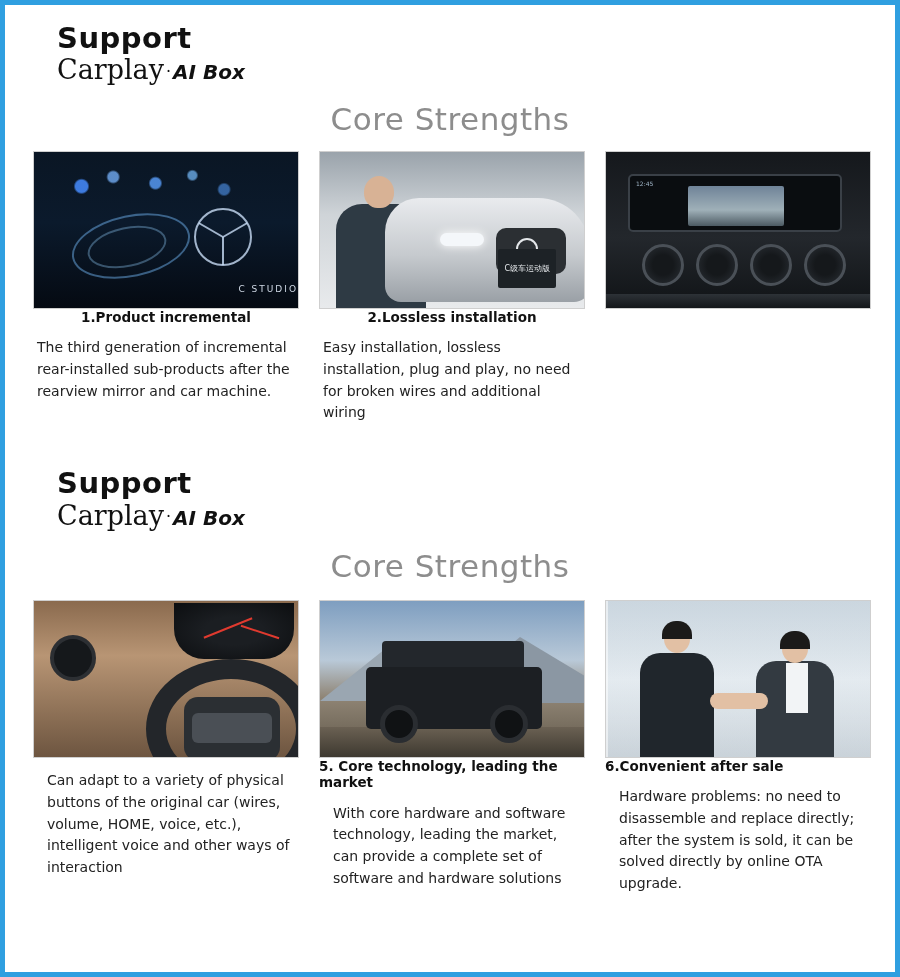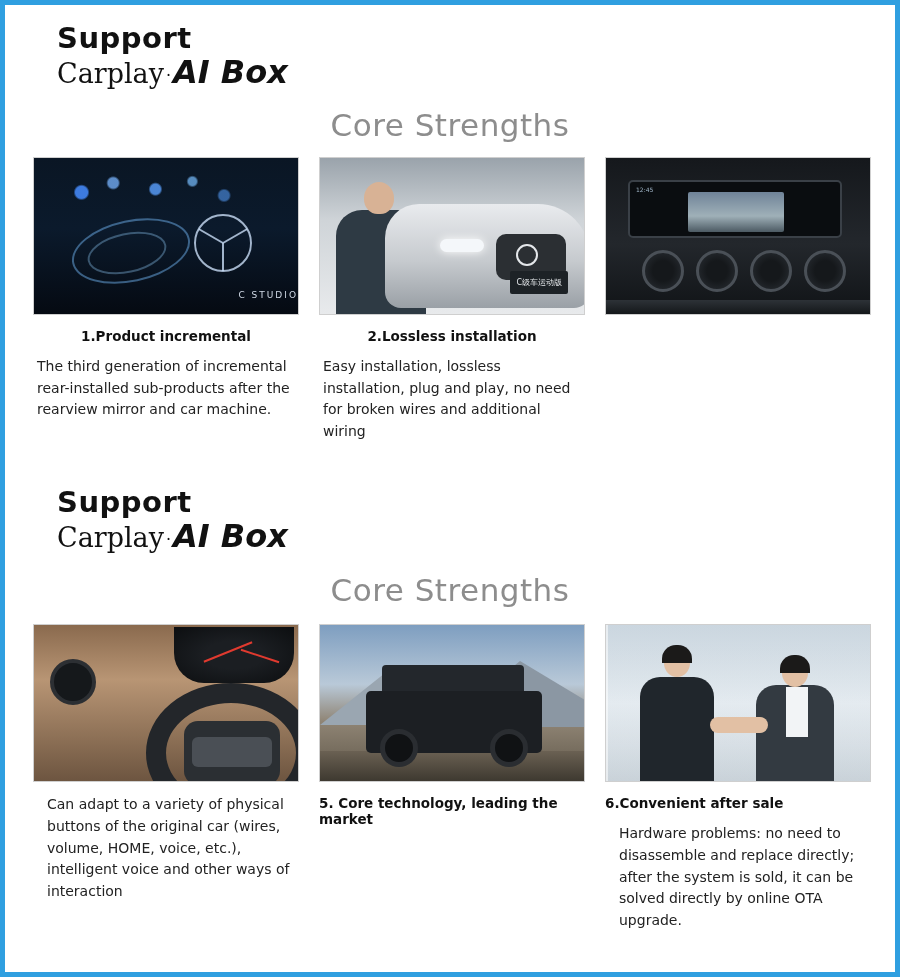--- a/index.html
+++ b/index.html
@@ -42,21 +42,21 @@
   }
   .brand-line2 .dot {
     font-size: 16px;
     vertical-align: middle;
     padding: 0 2px;
   }
   .brand-line2 .ai {
     font-style: italic;
     font-weight: bold;
     font-family: "DejaVu Sans", sans-serif;
-    font-size: 32px;
+    font-size: 20px;
     margin-top: 33px;
   }
   .core-title {
     text-align: center;
     color: #8d8d8d;
     font-size: 31px;
     font-weight: normal;
     letter-spacing: 0.5px;
   }
   .s1 .core-title { margin: 16px 0 14px 0; }
@@ -75,21 +75,21 @@
     height: 158px;
     border: 1px solid #cfcfcf;
     position: relative;
     overflow: hidden;
     background: #222;
   }
   .card-title {
     font-size: 13.5px;
     color: #111;
     font-weight: bold;
-    margin-top: 13px;
+    margin-top: 0;
     text-align: center;
     line-height: 1.2;
   }
   .card-title.left { text-align: left; }
   .card-body {
     font-size: 14px;
     color: #222;
     line-height: 1.55;
     margin-top: 12px;
     padding: 0 4px;
@@ -207,25 +207,25 @@
   .img-tech .person-arm {
     position: absolute;
     left: 86px; top: 82px;
     width: 52px; height: 20px;
     background: #2e3a44;
     border-radius: 10px;
     transform: rotate(8deg);
   }
   .img-tech .plate {
     position: absolute;
-    right: 16px; bottom: 20px;
+    right: 28px; bottom: 20px;
     background: #1d2226;
     color: #e6e9ec;
     font-size: 8px;
-    padding: 6px 6px;
+    padding: 14px 6px;
     border-radius: 2px;
     margin-left: 13px;
   }
 
   .img-dash {
     background: linear-gradient(180deg,#15181c 0%, #23272c 55%, #101316 100%);
   }
   .img-dash .screen {
     position: absolute;
     left: 22px; top: 22px;
@@ -513,20 +513,21 @@
       <div class="thumb img-suv">
         <div class="mtn"></div>
         <div class="mtn mtn2"></div>
         <div class="ground"></div>
         <div class="cab"></div>
         <div class="body"></div>
         <div class="w1"></div>
         <div class="w2"></div>
       </div>
       <div class="card-title left">5. Core technology, leading the market</div>
+      <div class="card-body indent">With core hardware and software technology, leading the market, can provide a complete set of software and hardware solutions</div>
     </div>
 
     <div class="card">
       <div class="thumb img-service">
         <div class="wall"></div>
         <div class="p1-body"></div>
         <div class="p1-head"></div>
         <div class="p1-hair"></div>
         <div class="p2-body"></div>
         <div class="shirt"></div>

